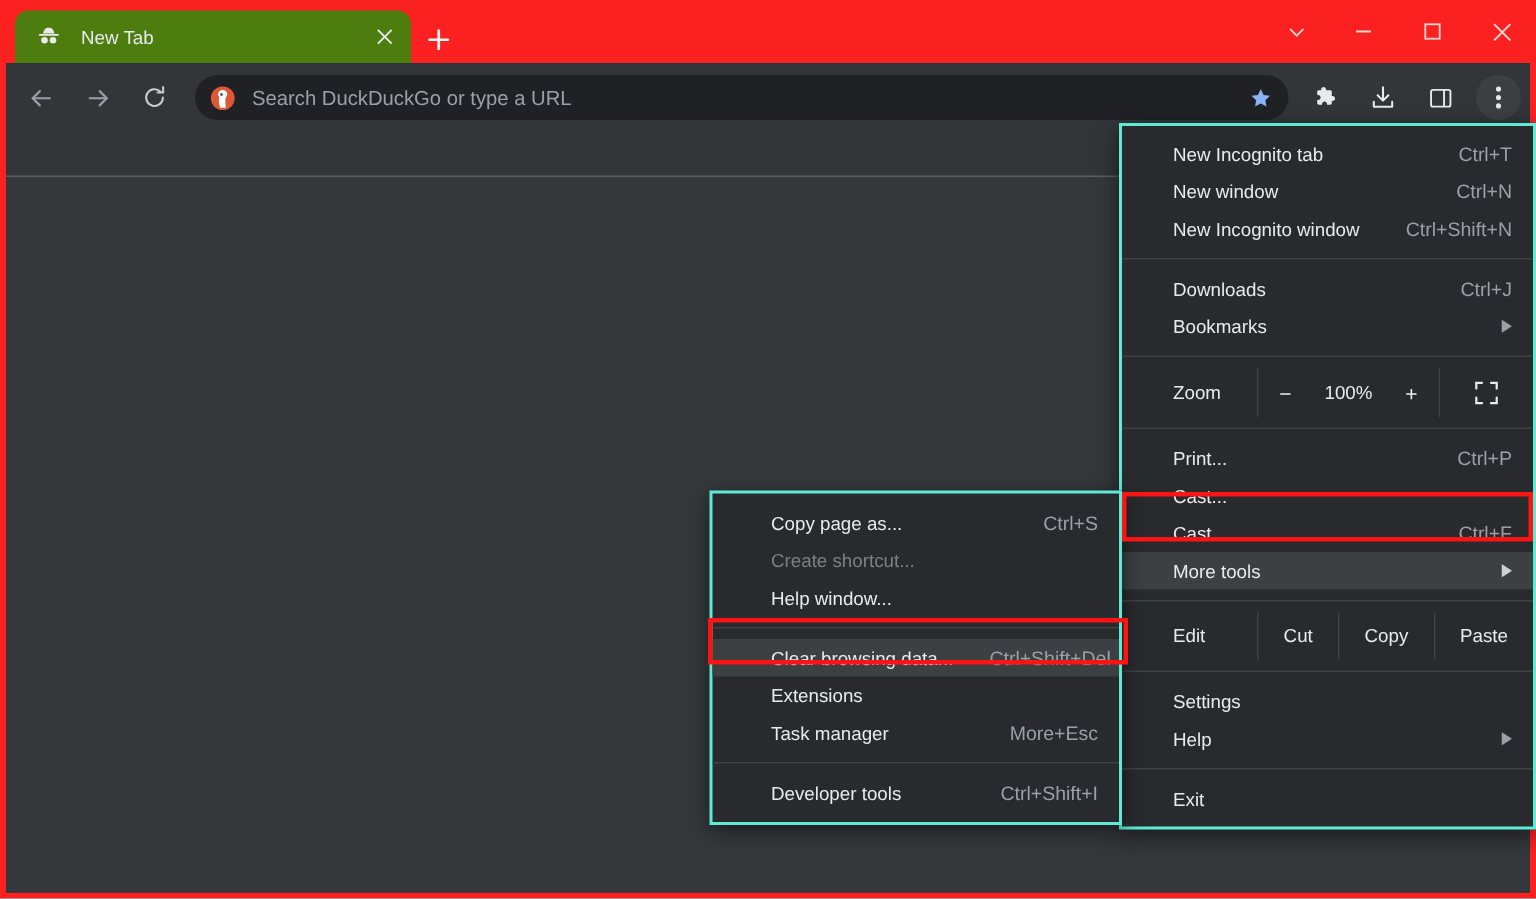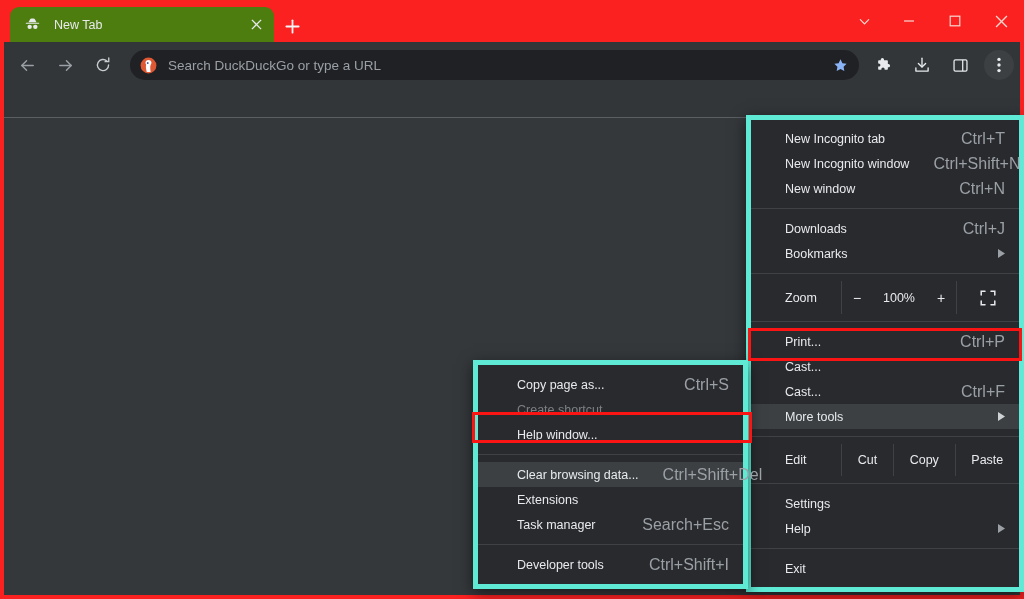--- a/index.html
+++ b/index.html
@@ -241,45 +241,44 @@
     top: 118px;
     width: 1016px;
     height: 477px;
     background: #35383b;
   }
 
   
   .menu {
     position: absolute;
     background: #292a2d;
-    border: 5px solid #5eead4;
+    border: 2px solid #5eead4;
     box-shadow: 0 4px 14px rgba(0,0,0,0.55);
     box-sizing: border-box;
     padding: 8px 0;
     z-index: 40;
-    margin-top: 33px;
   }
   .menu-item {
     position: relative;
     height: 25px;
     display: flex;
     align-items: center;
     padding: 0 14px 0 34px;
     box-sizing: border-box;
     color: #e8eaed;
     font-size: 12.5px;
   }
   .menu-item .label {
     flex: 1 1 auto;
     white-space: nowrap;
   }
   .menu-item .accel {
     flex: 0 0 auto;
     color: #9aa0a6;
-    font-size: 16px;
+    font-size: 13px;
     white-space: nowrap;
     margin-left: 24px;
   }
   .menu-item.disabled .label { color: #7c8084; }
   .menu-item .arrow {
     flex: 0 0 auto;
     margin-left: 18px;
     width: 8px;
     display: flex;
     align-items: center;
@@ -518,26 +517,26 @@
   <div class="content-sep"></div>
   <div class="page-body"></div>
 
   <div class="menu" id="main-menu">
 
     <div class="menu-item">
       <span class="label">New Incognito tab</span>
       <span class="accel">Ctrl+T</span>
     </div>
     <div class="menu-item">
+      <span class="label">New window</span>
+      <span class="accel">Ctrl+N</span>
+    </div>
+    <div class="menu-item">
       <span class="label">New Incognito window</span>
       <span class="accel">Ctrl+Shift+N</span>
-    </div>
-    <div class="menu-item">
-      <span class="label">New window</span>
-      <span class="accel">Ctrl+N</span>
     </div>
 
     <div class="menu-sep"></div>
 
     <div class="menu-item">
       <span class="label">Downloads</span>
       <span class="accel">Ctrl+J</span>
     </div>
     <div class="menu-item">
       <span class="label">Bookmarks</span>
@@ -636,21 +635,21 @@
 
     <div class="menu-item highlight">
       <span class="label">Clear browsing data...</span>
       <span class="accel">Ctrl+Shift+Del</span>
     </div>
     <div class="menu-item">
       <span class="label">Extensions</span>
     </div>
     <div class="menu-item">
       <span class="label">Task manager</span>
-      <span class="accel">Search+Esc</span>
+      <span class="accel">More+Esc</span>
     </div>
 
     <div class="menu-sep"></div>
 
     <div class="menu-item">
       <span class="label">Developer tools</span>
       <span class="accel">Ctrl+Shift+I</span>
     </div>
   </div>
 

